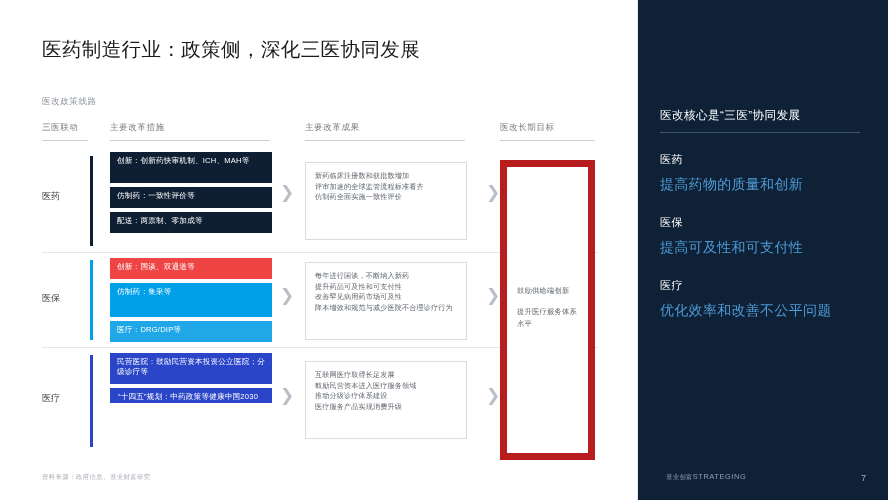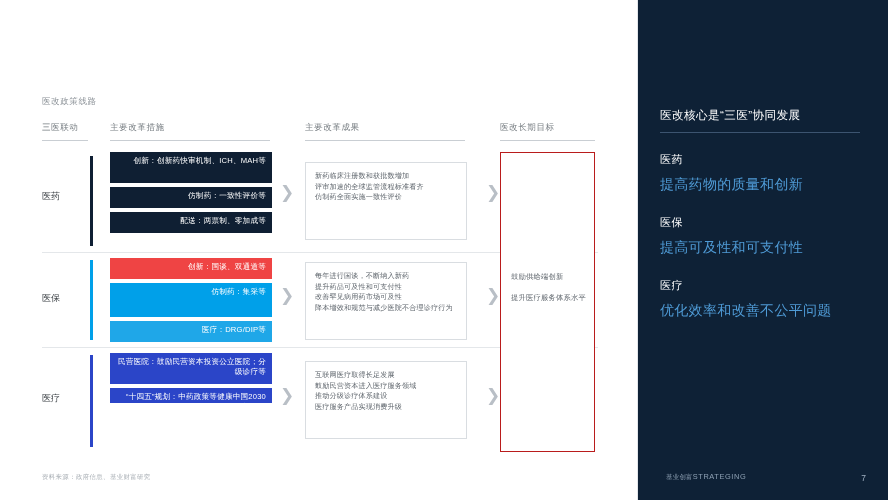--- a/index.html
+++ b/index.html
@@ -98,21 +98,20 @@
   .accent-bar {
     position: absolute;
     left: 48px;
     width: 2.5px;
   }
   
   .measures {
     position: absolute;
     left: 68px;
     width: 162px;
-    text-align: right;
   }
   .measure-box {
     box-sizing: border-box;
     padding: 4px 6px 4px 7px;
     margin-bottom: 4px;
     font-size: 7.6px;
     line-height: 1.32;
     color: #ffffff;
     letter-spacing: 0.2px;
   }
@@ -132,25 +131,25 @@
     padding: 8px 9px;
     font-size: 7.1px;
     line-height: 1.5;
     color: #5d646b;
     letter-spacing: 0.15px;
   }
   
   #goal-box {
     position: absolute;
     left: 500px;
-    top: 152px;
+    top: 160px;
     width: 95px;
     height: 300px;
     box-sizing: border-box;
-    border: 1px solid #b91c1c;
+    border: 7px solid #b91c1c;
     background: #ffffff;
   }
   #goal-inner {
     position: absolute;
     top: 118px;
     left: 10px;
     right: 8px;
     font-size: 7.3px;
     line-height: 1.55;
     color: #5d646b;
@@ -223,20 +222,21 @@
     color: #9fb0c1;
   }
 </style>
 </head>
 <body>
 
 <div id="slide">
 
   <div id="left-panel">
 
+    <div id="title">医药制造行业：政策侧，深化三医协同发展</div>
     <div id="subtitle">医改政策线路</div>
 
     <div class="col-head" id="head-0">
       <span>三医联动</span>
       <span class="rule"></span>
     </div>
     <div class="col-head" id="head-1">
       <span>主要改革措施</span>
       <span class="rule"></span>
     </div>

